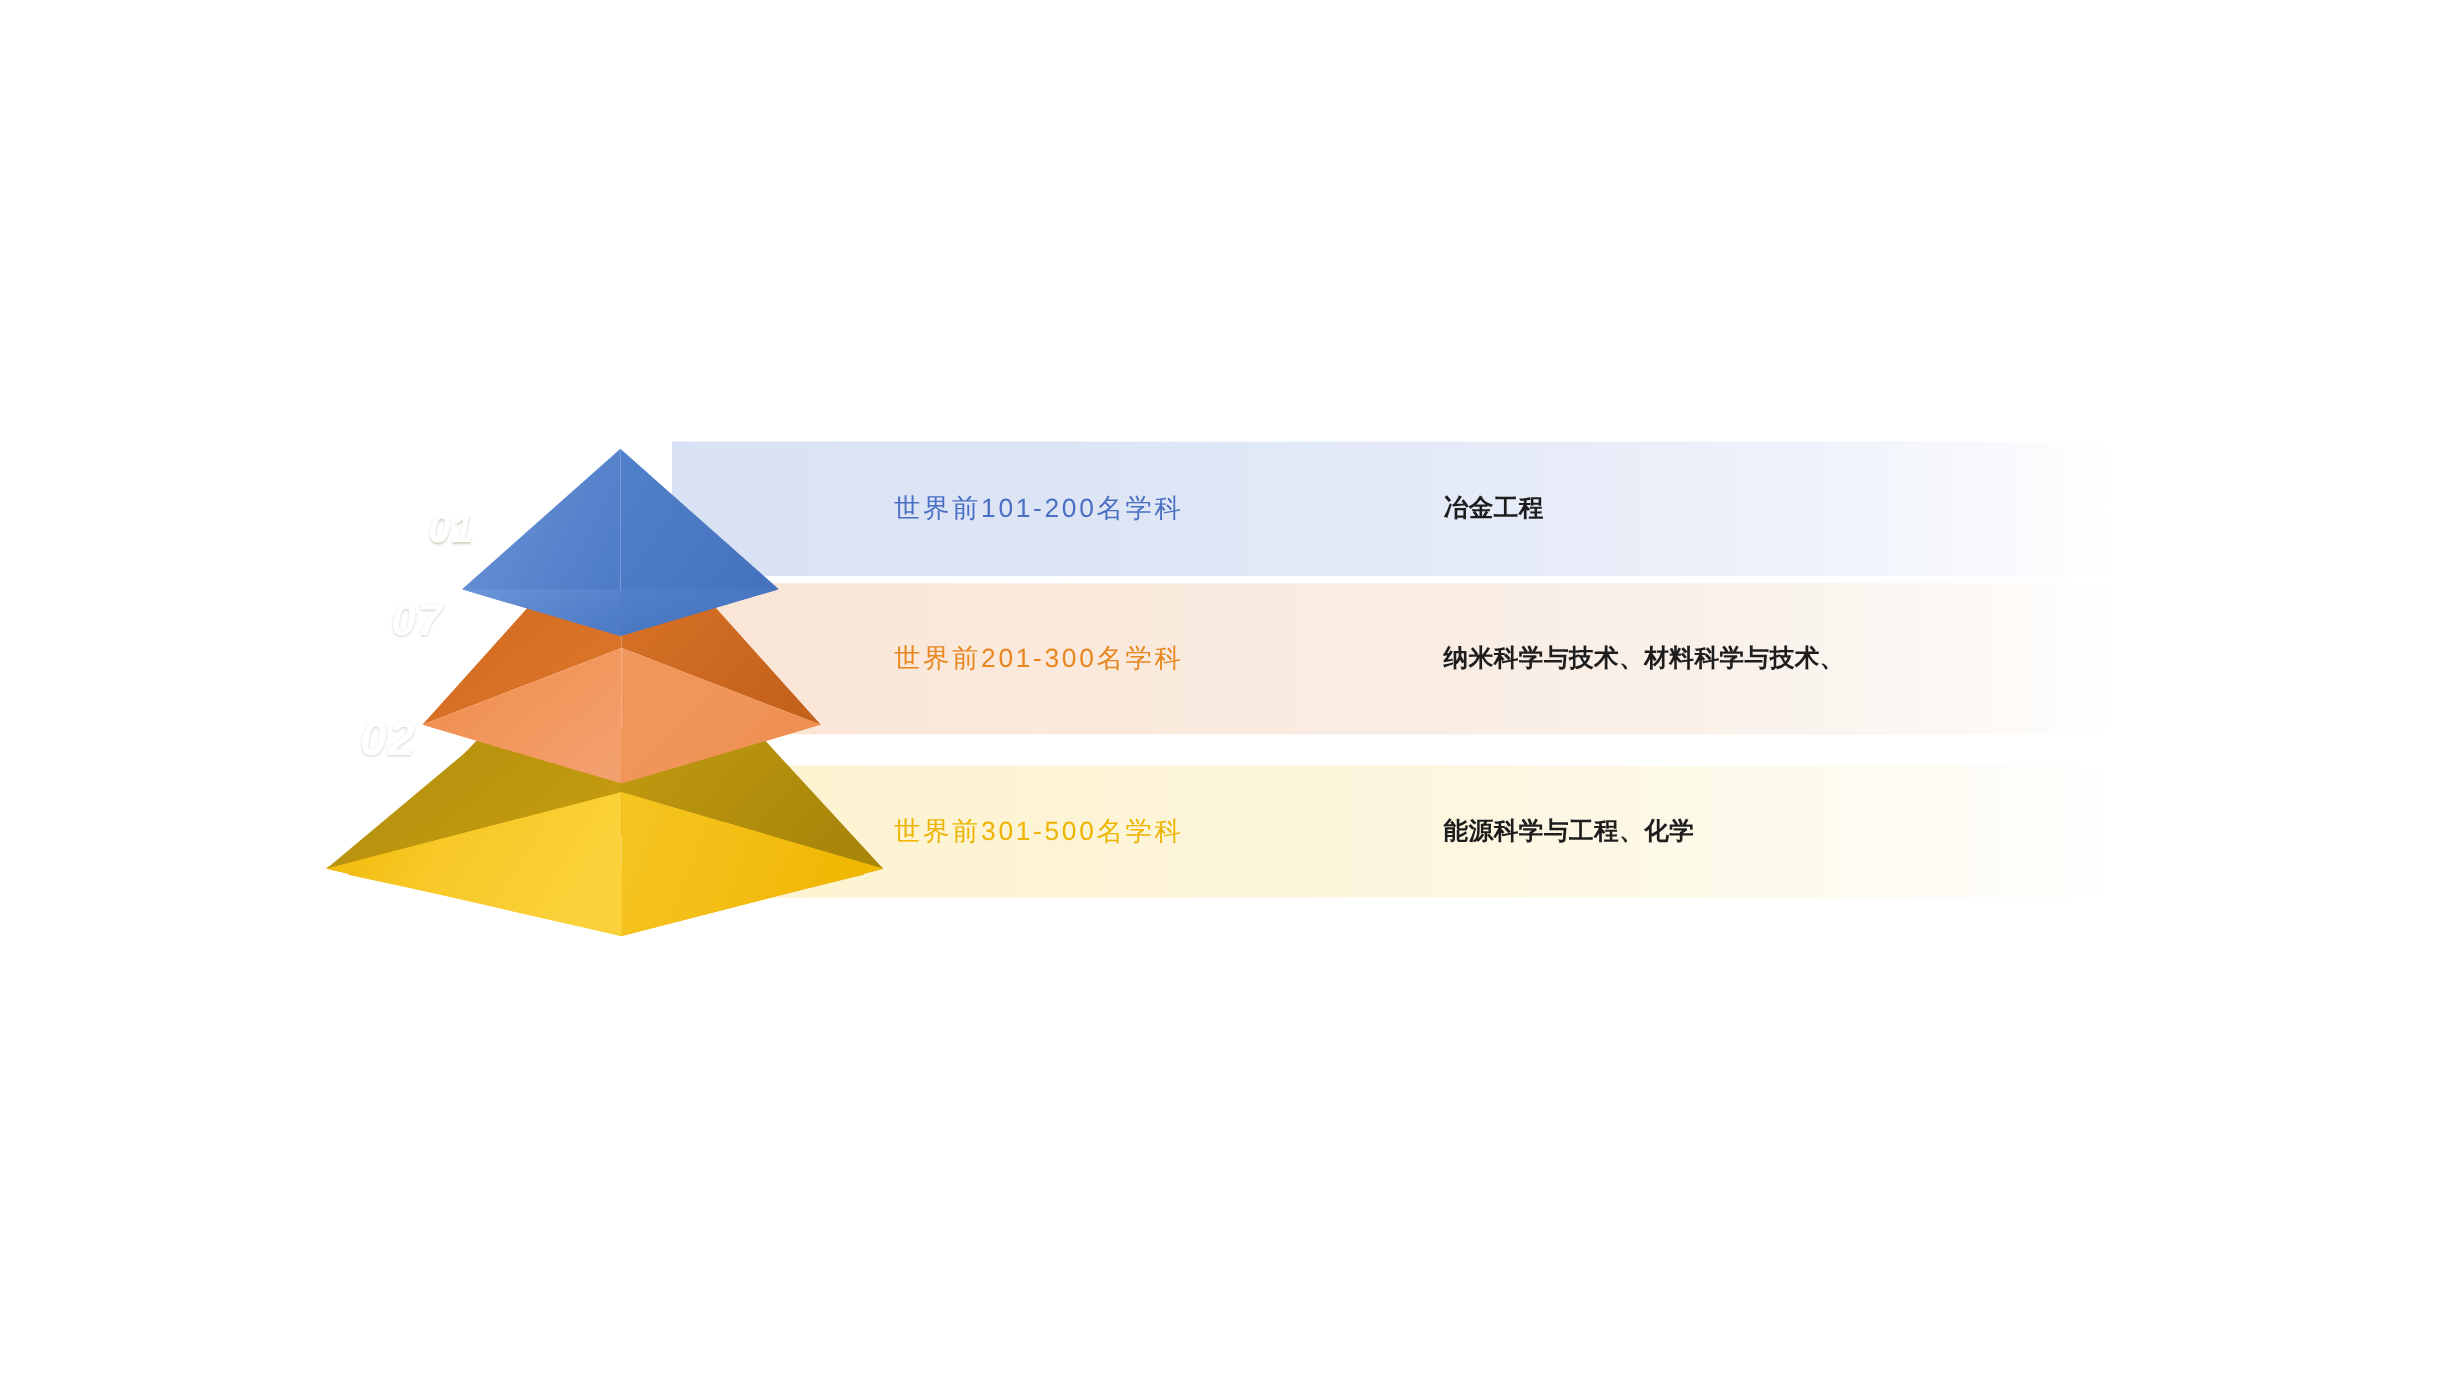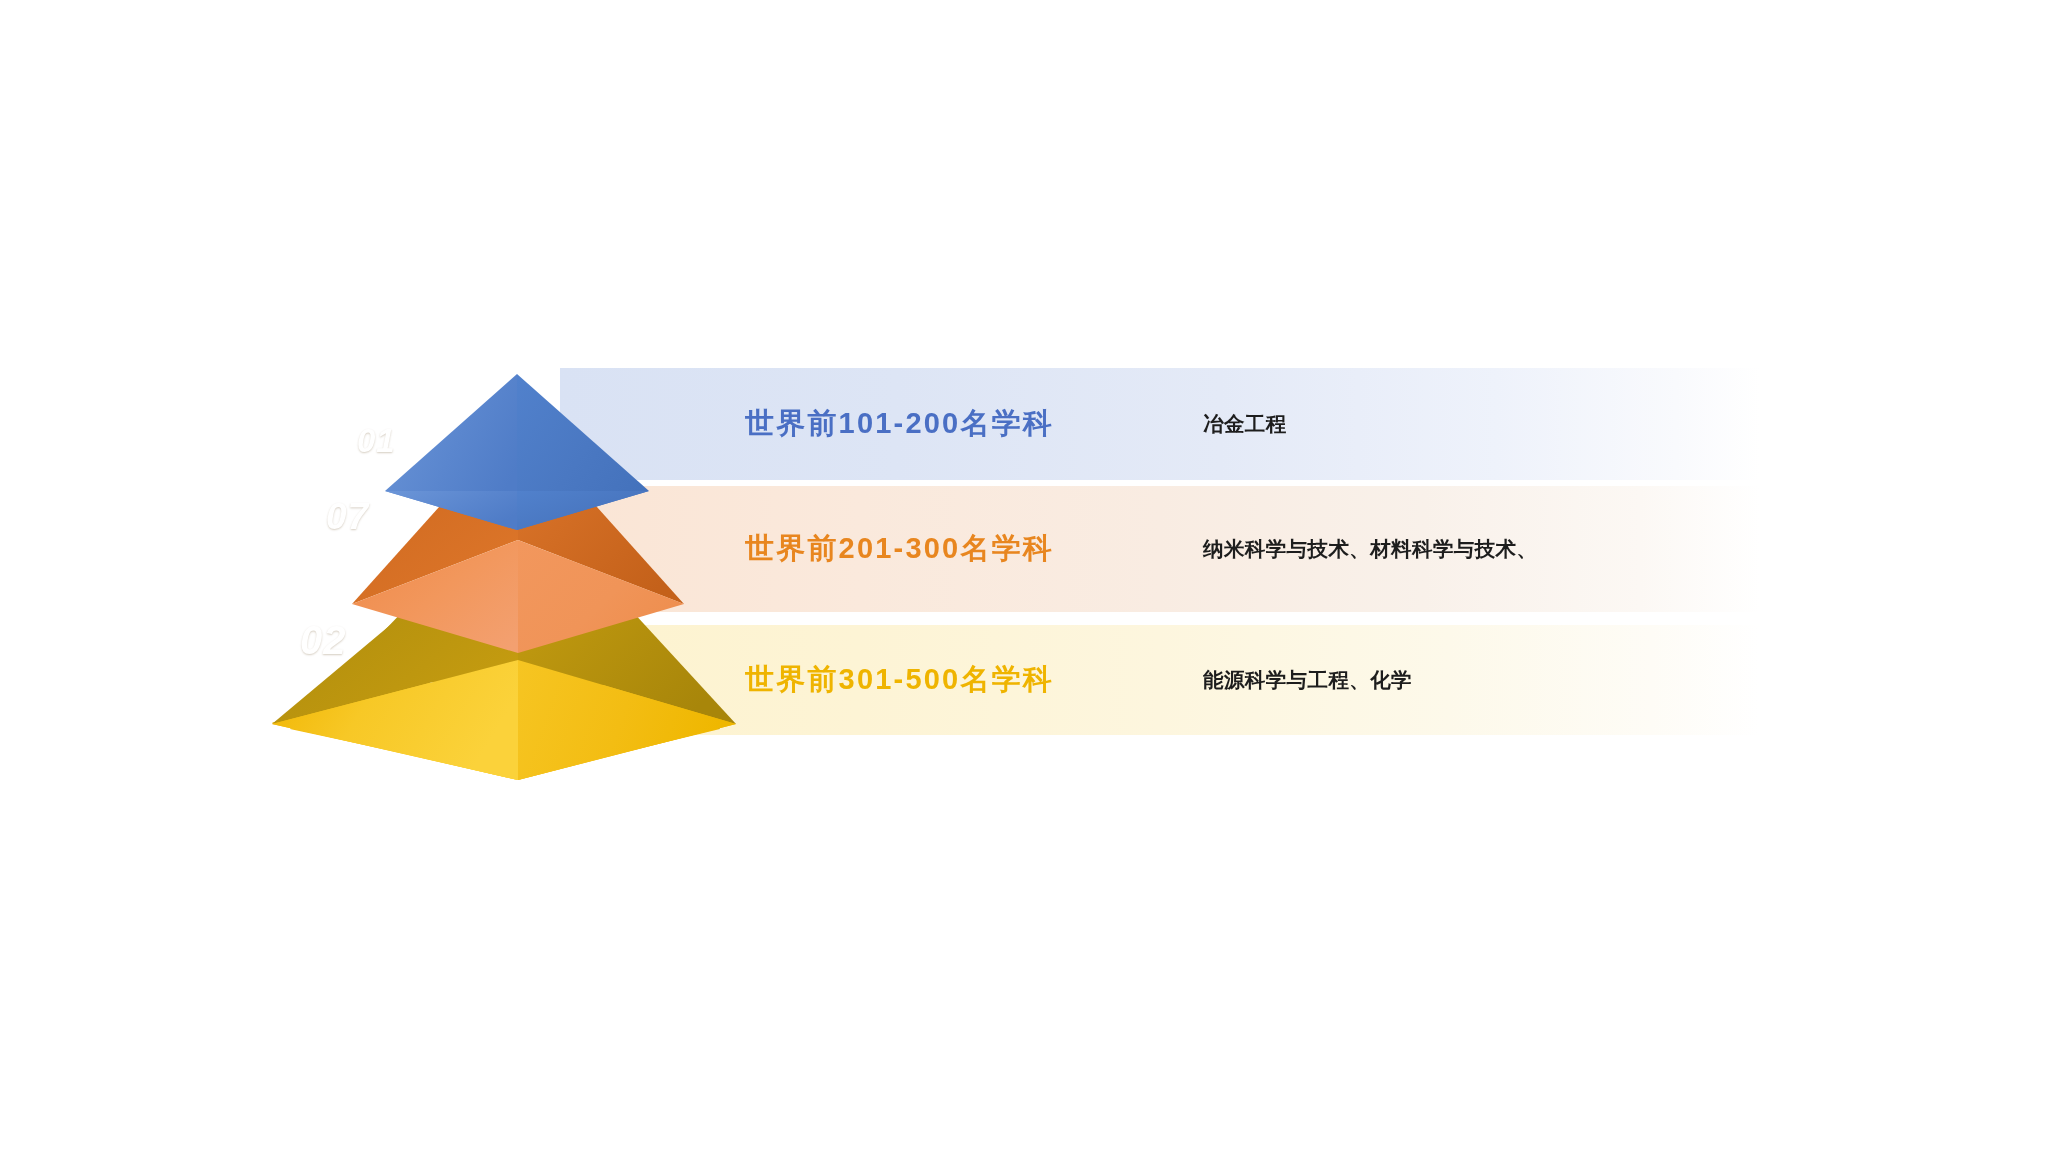--- a/index.html
+++ b/index.html
@@ -56,36 +56,36 @@
         #fdf3cf 0%,
         #fdf4d5 25%,
         #fdf6de 50%,
         #fdf9ea 74%,
         #fefcf6 91%,
         #ffffff 100%);
   }
 
   .band-1 { top: 368px; height: 112px; }
   .band-2 { top: 486px; height: 126px; }
-  .band-3 { top: 625px; height: 110px; padding-left: 11px; }
+  .band-3 { top: 638px; height: 110px; padding-left: 11px; }
 
   .band-inner {
     position: absolute;
     left: 0; right: 0; top: 0; bottom: 0;
     display: flex;
     align-items: center;
     z-index: 3;
   }
 
   .band-title {
     position: absolute;
     left: 745px;
     width: 430px;
-    font-size: 29px;
-    font-weight: bold;
+    font-size: 22px;
+    font-weight: normal;
     letter-spacing: 2.2px;
     white-space: nowrap;
   }
   .band-1 .band-title { color: #4a6fc4; }
   .band-2 .band-title { color: #e8861f; }
   .band-3 .band-title { color: #efb400; }
 
   .band-desc {
     position: absolute;
     left: 1203px;
@@ -114,21 +114,21 @@
     position: absolute;
     color: #ffffff;
     font-weight: bold;
     font-style: italic;
     letter-spacing: 1px;
     text-shadow: 0 1px 2px rgba(90,60,10,.25);
     pointer-events: none;
   }
   #num-01 { left: 87px;  top: 62px;  font-size: 33px; }
   #num-07 { left: 56px;  top: 136px; font-size: 37px; }
-  #num-02 { left: 30px;  top: 258px; font-size: 40px; }
+  #num-02 { left: 30px;  top: 234px; font-size: 40px; }
 </style>
 </head>
 <body>
 
 <div id="stage">
 
   <div class="band band-1">
     <div class="band-bg"></div>
     <div class="band-inner">
       <div class="band-title">世界前101-200名学科</div>

